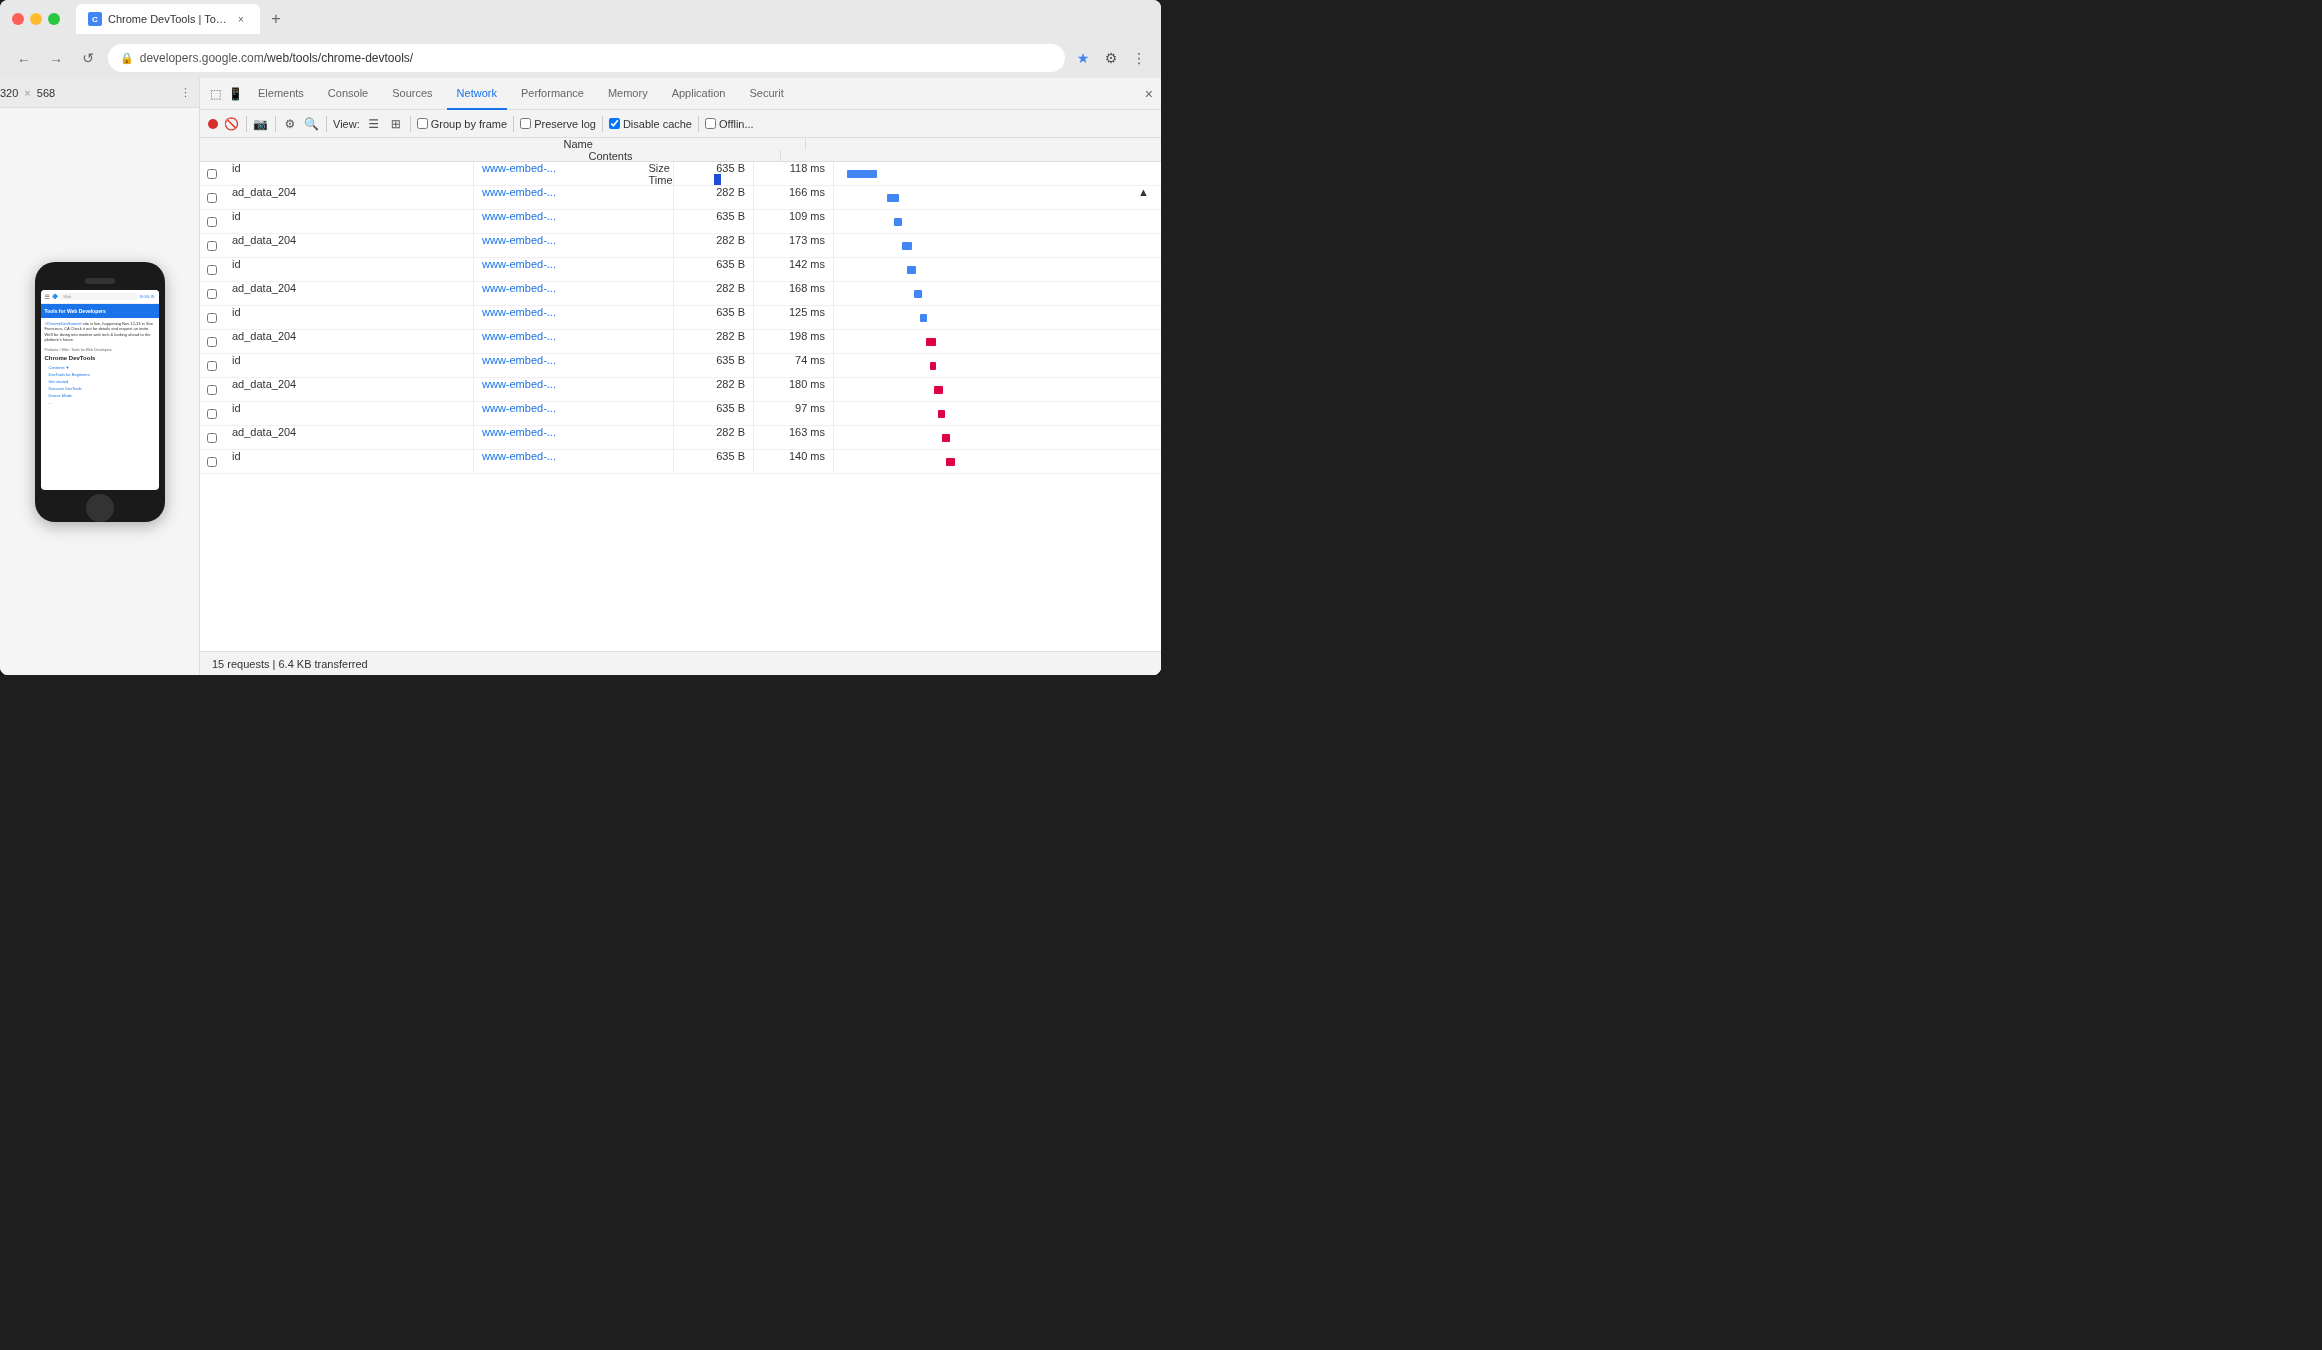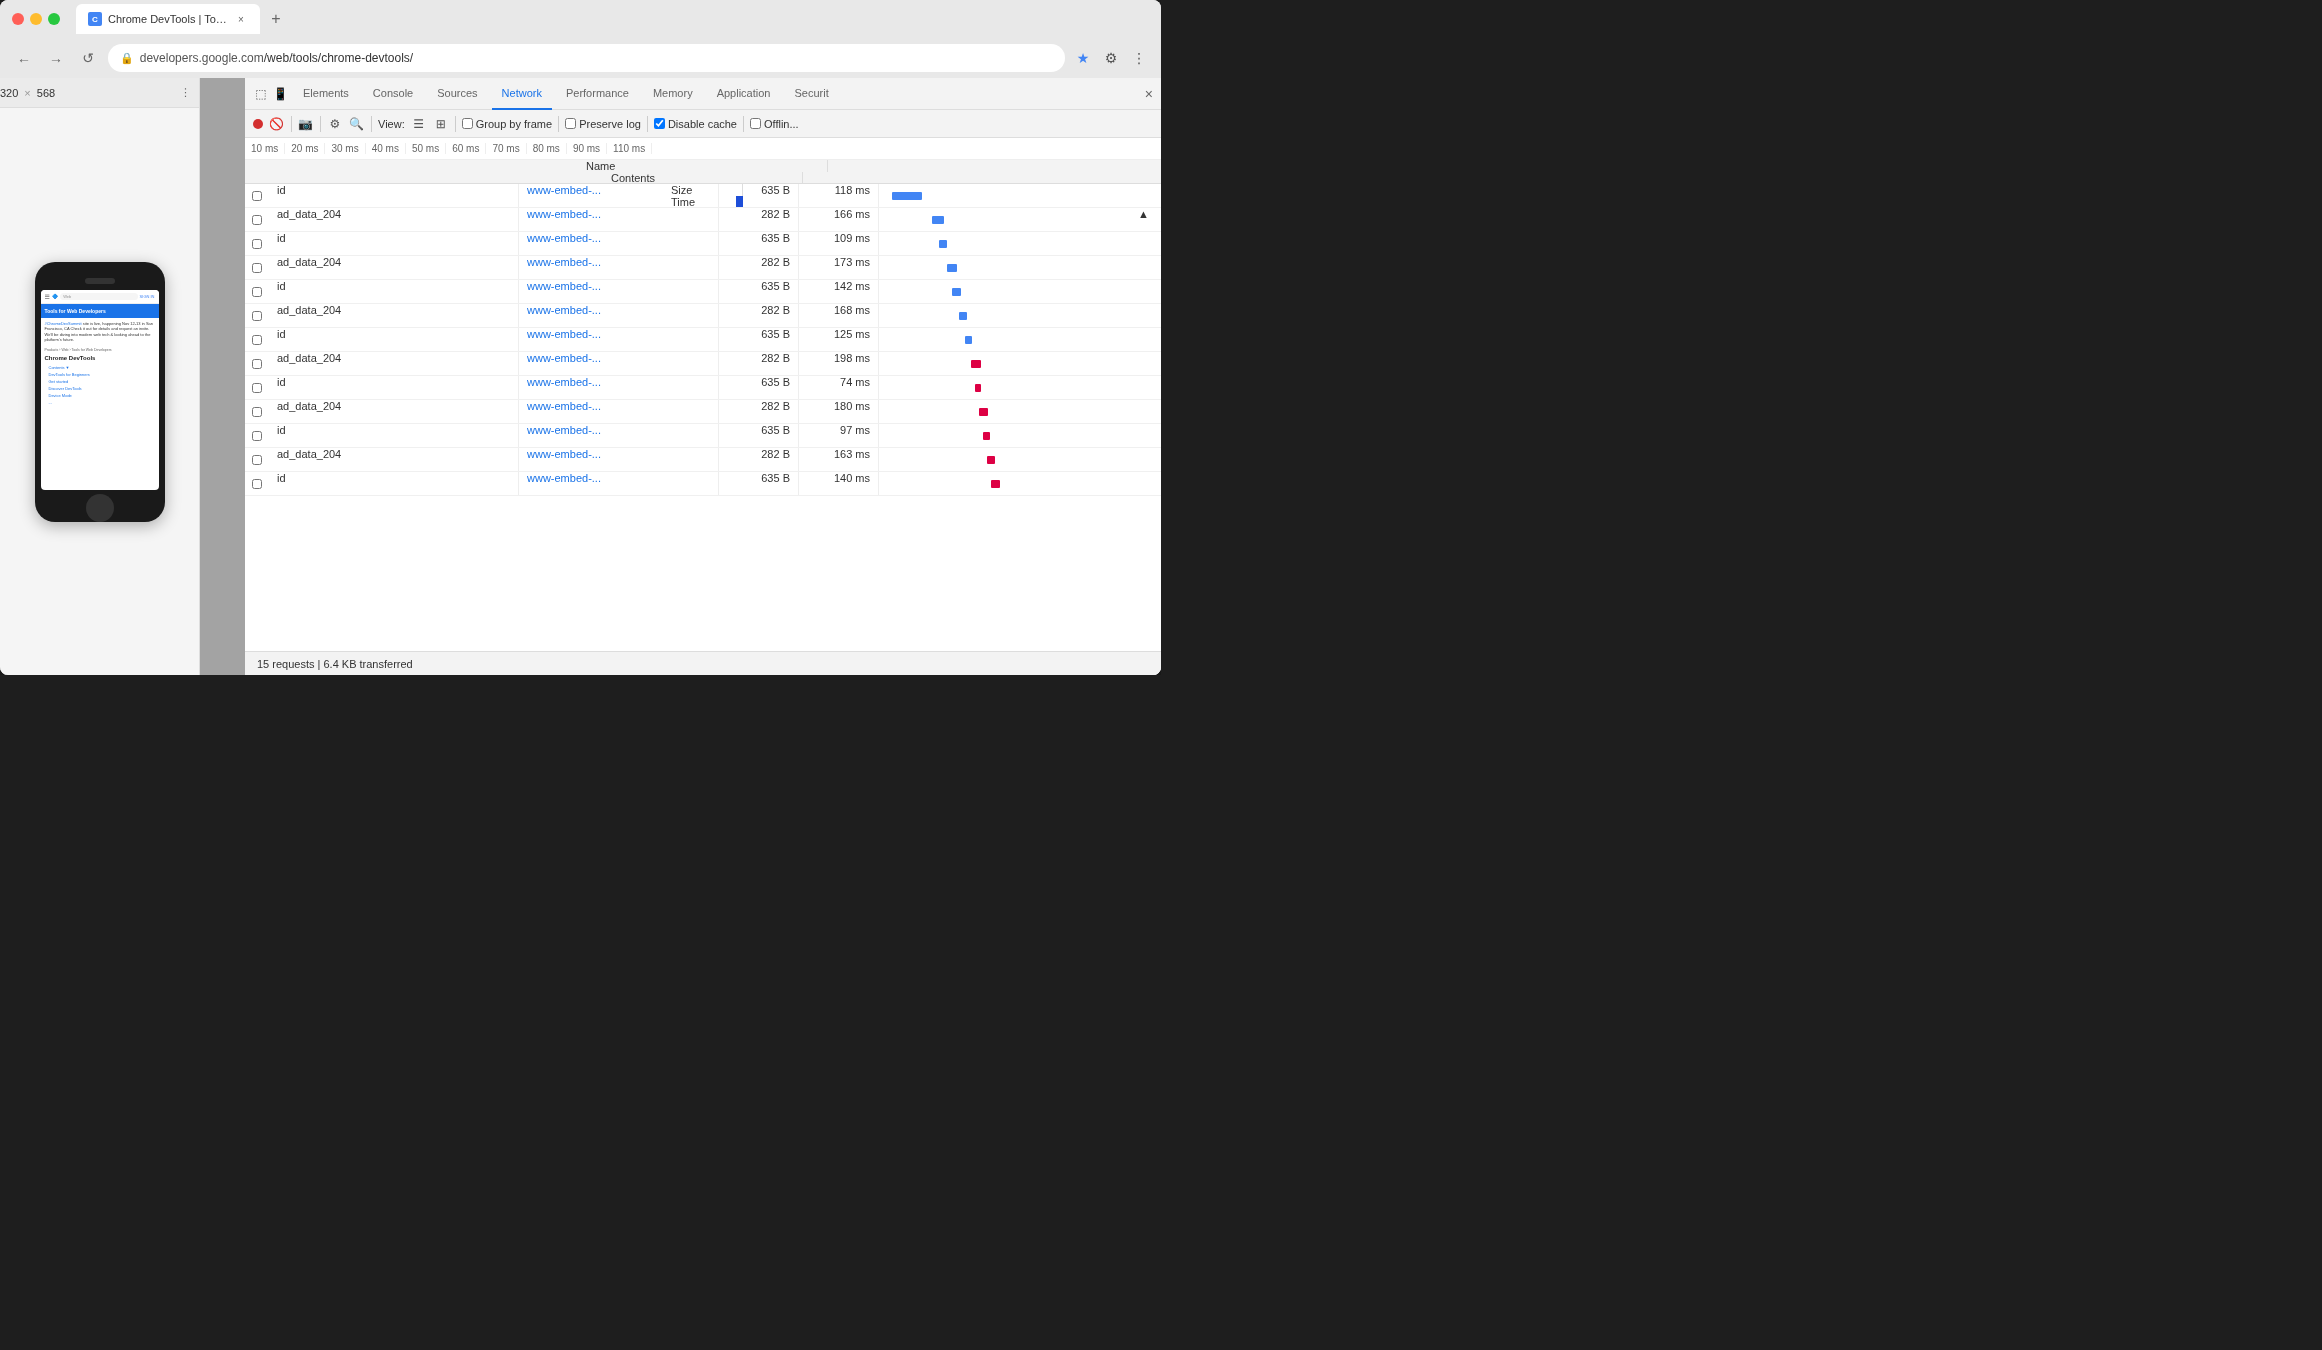--- a/index.html
+++ b/index.html
@@ -182,22 +182,21 @@
       cursor: pointer;
     }
 
     .toolbar-icon.star { color: #4285f4; }
 
     
     .main-content {
       display: flex;
       flex: 1;
       overflow: hidden;
-      background: #a3a3a3;
-      gap: 45px;
+      background: #86efac;
     }
 
     
     .mobile-panel {
       width: 200px;
       background: #f5f5f5;
       border-right: 1px solid #ddd;
       display: flex;
       flex-direction: column;
       align-items: center;
@@ -731,32 +730,20 @@
 
         <div class="network-offline-section">
           <label class="checkbox-group">
             <input type="checkbox" style="">
             <span>Offlin...</span>
           </label>
 
         </div>
       </div>
 
-      <div class="timeline-bar">
-        <span class="timeline-label">10 ms</span>
-        <span class="timeline-label">20 ms</span>
-        <span class="timeline-label">30 ms</span>
-        <span class="timeline-label">40 ms</span>
-        <span class="timeline-label">50 ms</span>
-        <span class="timeline-label">60 ms</span>
-        <span class="timeline-label">70 ms</span>
-        <span class="timeline-label">80 ms</span>
-        <span class="timeline-label">90 ms</span>
-        <span class="timeline-label">110 ms</span>
-      </div>
 
       <div class="network-table">
         <div class="table-header">
           <div class="col-checkbox"></div>
           <div class="col-name">Name</div>
           <div class="col-initiator">Contents</div>
           <div class="col-size">Size</div>
           <div class="col-time">Time</div>
           <div class="col-waterfall sort-arrow" style="display:flex;align-items:center;justify-content:flex-end;padding-right:12px;">▲</div>
         </div>

